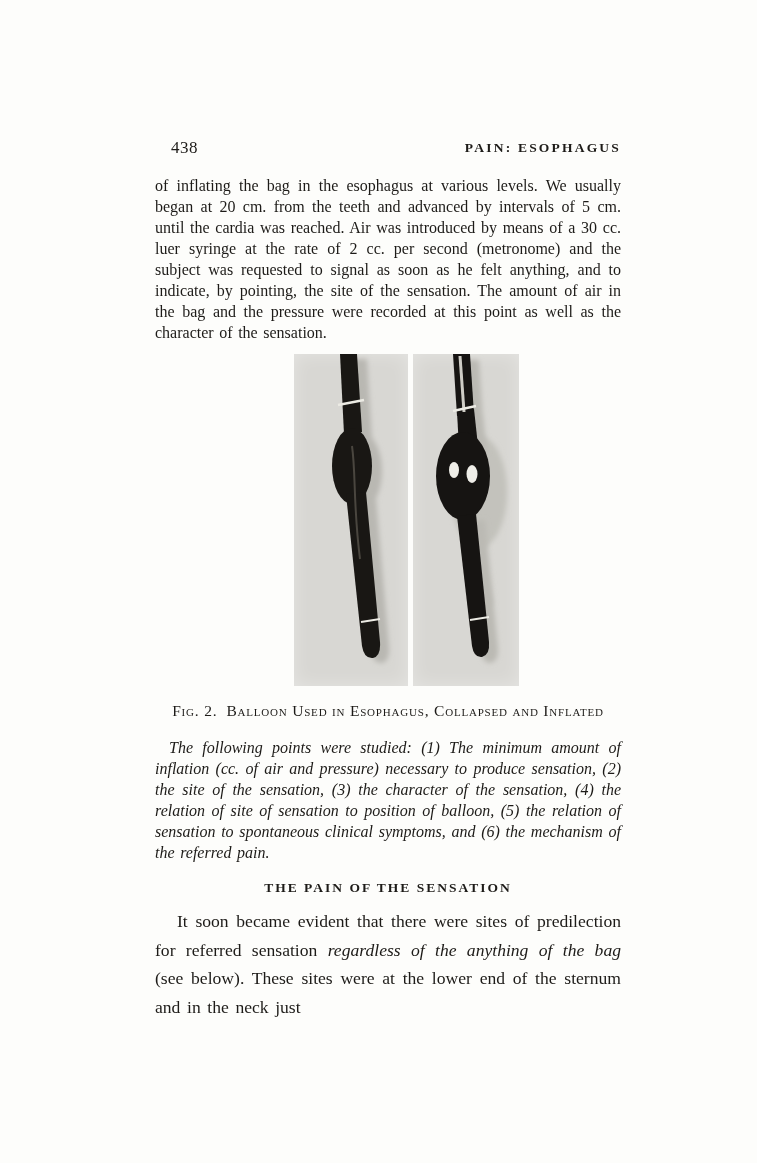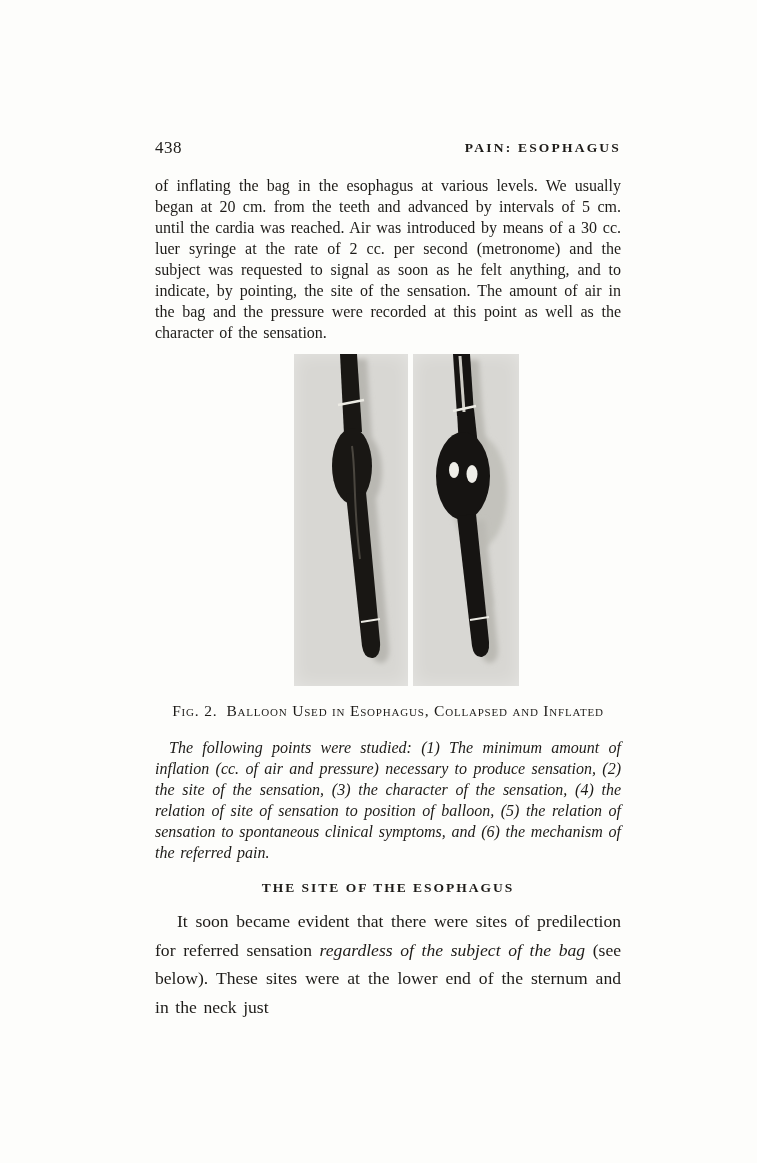--- a/index.html
+++ b/index.html
@@ -10,21 +10,21 @@
     background:#fdfdfb;
     font-family:"Liberation Serif", serif;
     color:#1d1b18;
     overflow:hidden;
   }
   .content {
     position:absolute;
     left:155px; top:138px;
     width:466px;
   }
-  .page-header { position:relative; height:20px; margin-bottom:17px; }
+  .page-header { position:relative; height:20px; margin-bottom:17px;margin-left:16px; }
   .page-number {
     position:absolute; left:0; top:0;
     font-size:17px; letter-spacing:0.5px;
   }
   .running-header {
     display:block; text-align:right;
     font-size:13.5px; letter-spacing:2.2px;
     font-weight:600;
     padding-top:2px;
   }
@@ -151,18 +151,18 @@
         </svg>
       </div>
     </figure>
 
     <figcaption class="caption">
       <span class="cap-label">Fig. 2.</span><span>Balloon Used in Esophagus, Collapsed and Inflated</span>
     </figcaption>
 
     <p class="body-text indent mid-block">The following points were studied: (1) The minimum amount of inflation (cc. of air and pressure) necessary to produce sensation, (2) the site of the sensation, (3) the character of the sensation, (4) the relation of site of sensation to position of balloon, (5) the relation of sensation to spontaneous clinical symptoms, and (6) the mechanism of the referred pain.</p>
 
-    <h2 class="section-heading">THE SITE OF THE ESOPHAGUS</h2>
+    <h2 class="section-heading">THE PAIN OF THE SENSATION</h2>
 
-    <p class="body-text large-text"><span>It soon became evident that there were sites of predilection for referred sensation </span><em>regardless of the subject of the bag</em><span> (see below). These sites were at the lower end of the sternum and in the neck just</span></p>
+    <p class="body-text large-text"><span>It soon became evident that there were sites of predilection for referred sensation </span><em>regardless of the anything of the bag</em><span> (see below). These sites were at the lower end of the sternum and in the neck just</span></p>
 
   </div>
 </div>
 
 </body></html>

